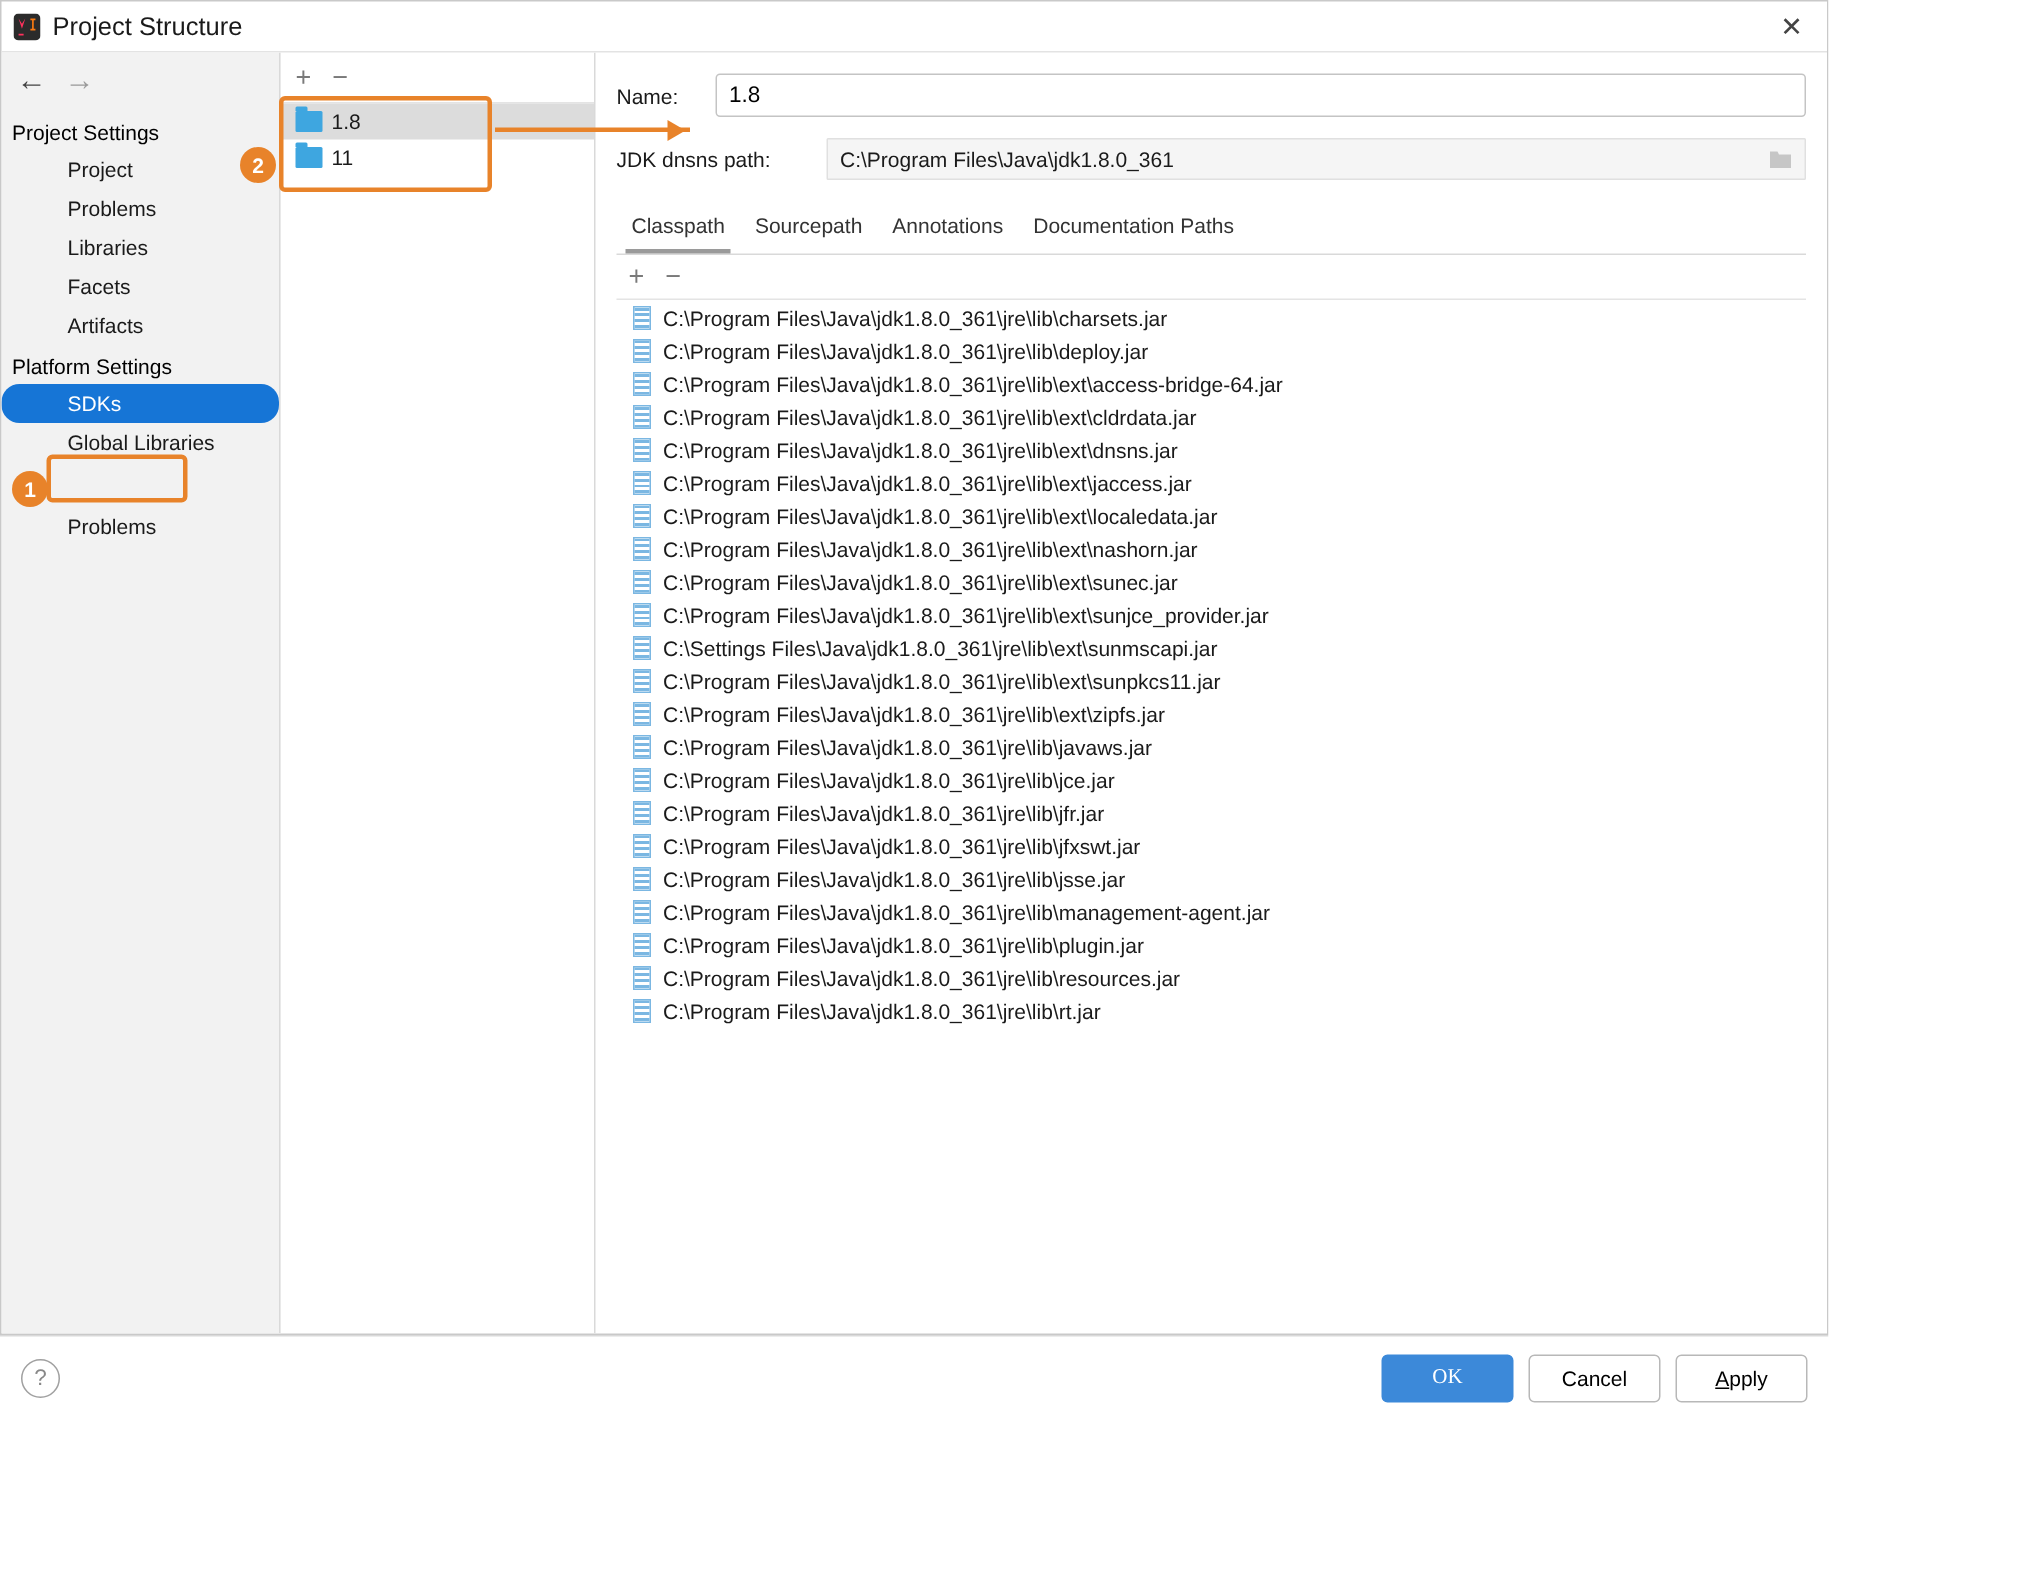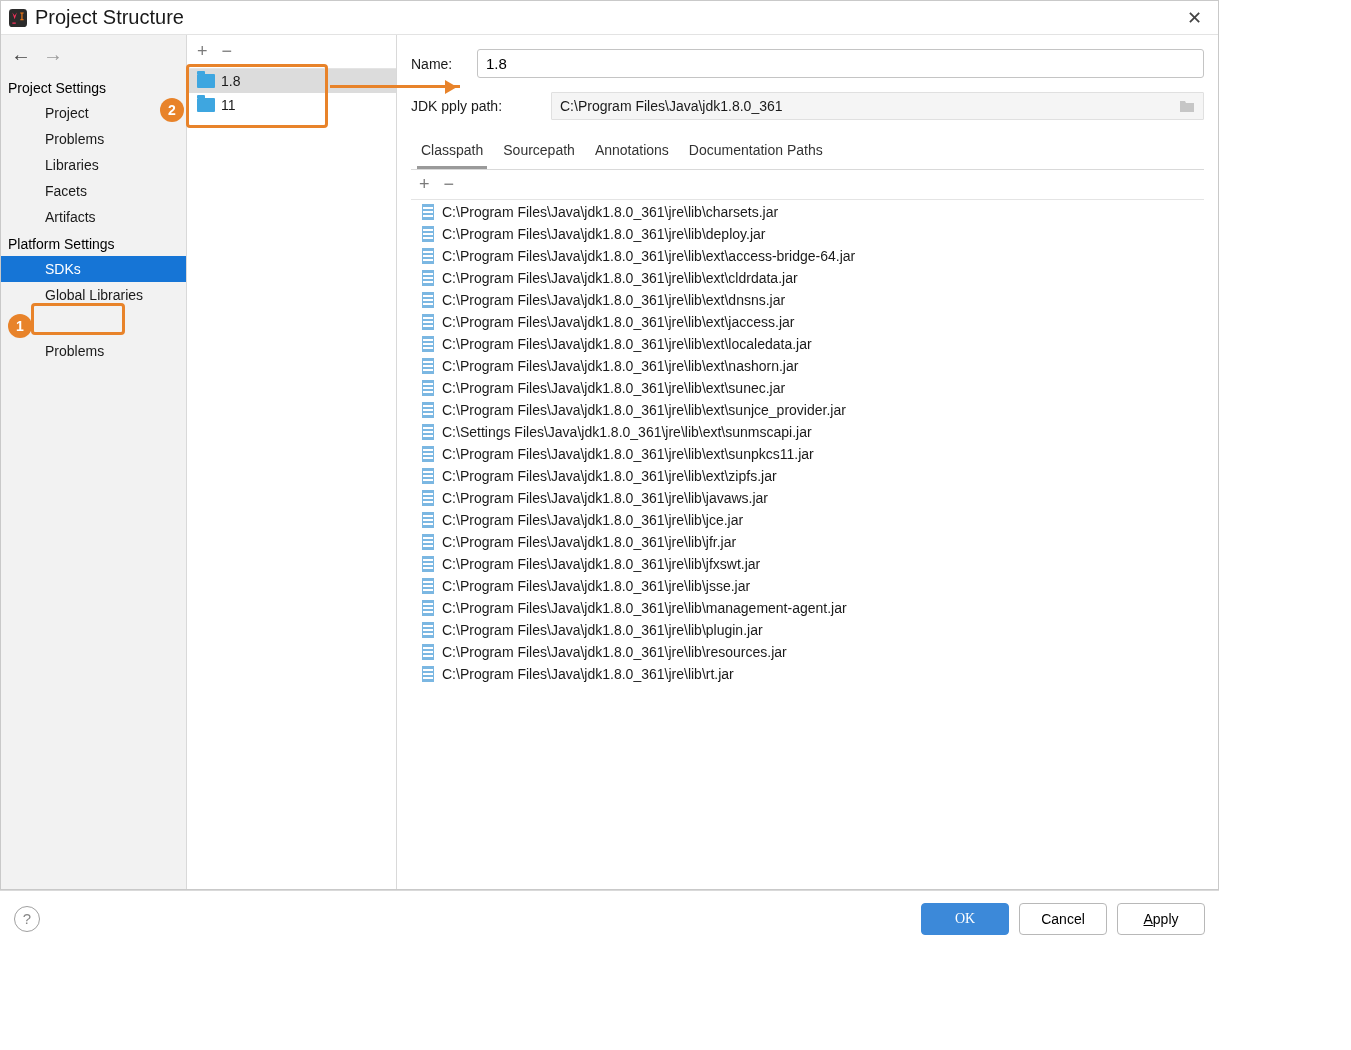--- a/index.html
+++ b/index.html
@@ -1,29 +1,29 @@
 <!DOCTYPE html>
 <html><head>
   <meta charset="utf-8">
   <style>
     * { box-sizing: border-box; margin: 0; padding: 0; }
     body { font-family: "Segoe UI", Arial, sans-serif; font-size: 14px; color: #1a1a1a; background: #fff; width:1219px; height:948px; overflow:hidden;}
     .window { border: 1px solid #c9c9c9; width: 1219px; height: 890px; display: flex; flex-direction: column; background:#fff; }
     .titlebar { display: flex; align-items: center; height: 34px; padding: 0 8px; border-bottom: 1px solid #e3e3e3;}
     .titlebar .app-icon { width: 18px; height: 18px; margin-right: 8px;}
-    .titlebar .title { font-size: 20px; }
+    .titlebar .title { font-size: 17px; }
     .titlebar .close { margin-left: auto; font-size: 18px; color:#444; padding:4px 8px; cursor:pointer;}
     .body { flex: 1; display: flex; overflow:hidden;}
     .left { width: 186px; border-right: 1px solid #d9d9d9; background: #f2f2f2; display:flex; flex-direction:column;}
     .navbtns { display:flex; gap:12px; padding:8px 10px;}
     .navbtns span { font-size:20px; color:#9b9b9b;}
     .navbtns span.active { color:#444;}
     .left .section-title { font-weight: 400; padding: 6px 14px 4px 7px; color:#000;}
     .left .item { padding: 5px 14px 5px 44px; cursor:pointer; }
-    .left .item.selected { background: #1675d6; color: #fff; }
+    .left .item.selected { background: #1675d6; color: #fff; border-radius: 12px; }
     .mid { width: 210px; border-right: 1px solid #d9d9d9; display:flex; flex-direction:column;}
     .mid .toolbar { display:flex; gap:14px; padding:6px 10px; border-bottom:1px solid #e4e4e4; color:#7a7a7a; font-size:18px;}
     .sdk-list { flex:1;}
     .sdk-item { display:flex; align-items:center; gap:6px; padding:4px 10px; cursor:pointer;}
     .sdk-item.selected { background:#dcdcdc;}
     .folder-icon { width:18px; height:14px; background:#3ea6e0; position:relative; border-radius:1px;}
     .folder-icon::before { content:""; position:absolute; left:0; top:-3px; width:8px; height:3px; background:#3ea6e0; border-radius:1px 1px 0 0;}
     .right { flex:1; display:flex; flex-direction:column; padding:14px 14px 0 14px; overflow:hidden;}
     .fieldrow { display:flex; align-items:center; margin-bottom:14px; gap:14px;}
     .fieldrow label { width:52px;}
@@ -103,21 +103,21 @@
             <span>11</span>
           </div>
         </div>
     </div>
     <div class="right">
       <div class="fieldrow">
         <label>Name:</label>
         <input type="text" value="1.8" style="">
       </div>
       <div class="fieldrow path">
-        <label>JDK pply path:</label>
+        <label>JDK dnsns path:</label>
         <div class="pathbox">
           <span>C:\Program Files\Java\jdk1.8.0_361</span>
           <svg class="browse-icon" viewBox="0 0 16 14">
               <path d="M1 2h5l1 2h8v9H1z" fill="#999"></path>
             </svg>
         </div>
       </div>
       <div class="tabs" id="tabs">
           <div class="tab active">Classpath</div>
           <div class="tab">Sourcepath</div>

